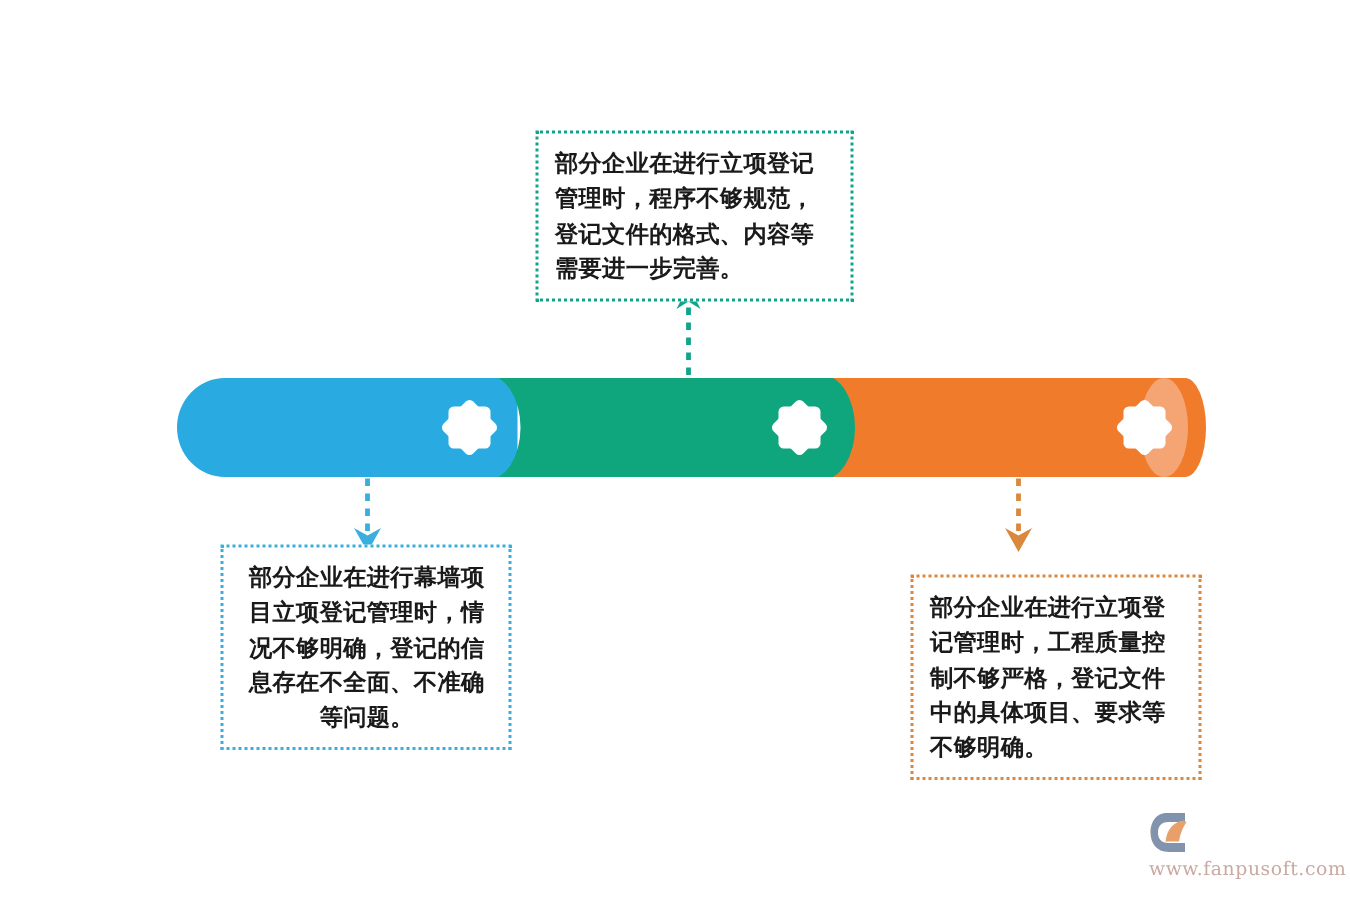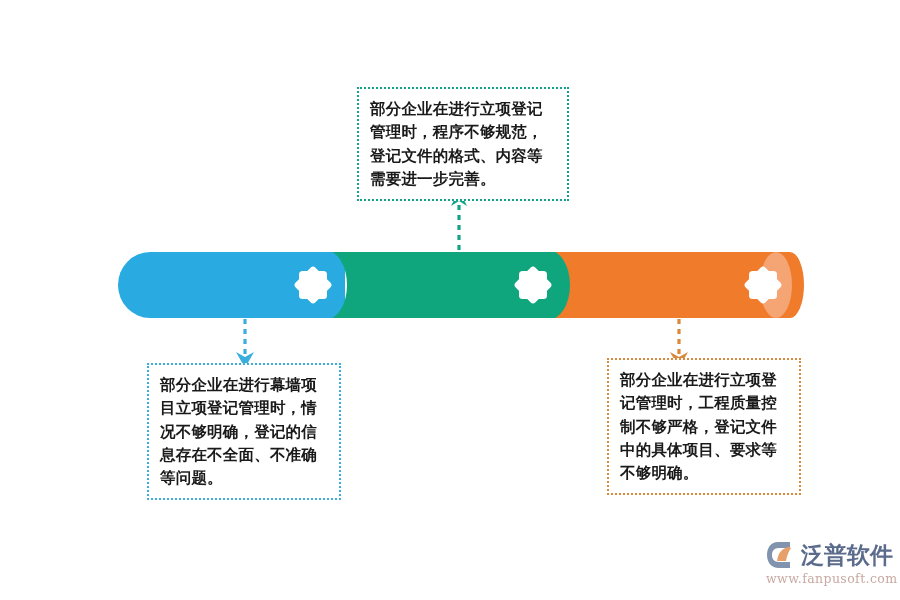--- a/index.html
+++ b/index.html
@@ -26,22 +26,22 @@
     font-weight:bold;
     color:#1a1a1a;
     letter-spacing:0.2px;
     text-align:left;
   }
   .callout.teal  {border:2.5px dotted #12A48A;}
   .callout.blue  {border:2.5px dotted #3AAEDC;}
   .callout.orange{border:2.5px dotted #D9883C;}
 
   #callout-top   {left:357px;top:87px; width:212px;}
-  #callout-left  {left:147px;top:363px;width:194px;}
-  #callout-right {left:607px;top:358px;width:194px;}
+  #callout-left  {left:147px;top:363px;width:194px;text-align:center;}
+  #callout-right {left:607px;top:383px;width:194px;}
 
   
   #logo{
     position:absolute;left:766px;top:540px;width:128px;height:48px;
   }
   #logo-row{display:flex;align-items:center;gap:3px;height:30px;}
   #logo-mark{width:32px;height:30px;flex:0 0 auto;}
   #logo-name{
     font-size:23px;font-weight:bold;color:#5B6B8C;
     letter-spacing:0px;line-height:30px;white-space:nowrap;
@@ -113,18 +113,17 @@
   <div id="callout-left" class="callout blue">部分企业在进行幕墙项目立项登记管理时，情况不够明确，登记的信息存在不全面、不准确等问题。</div>
 
   <div id="callout-right" class="callout orange">部分企业在进行立项登记管理时，工程质量控制不够严格，登记文件中的具体项目、要求等不够明确。</div>
 
   <div id="logo">
     <div id="logo-row">
       <svg id="logo-mark" viewBox="0 0 32 30">
         <path d="M 24,2 L 12,2 C 4,2 1,9 1,15 C 1,22 5,28 13,28 L 24,28 L 24,22 L 13,22 C 8,22 6,19 6,15 C 6,11 8,8 13,8 L 24,8 Z" fill="#8293AE"></path>
         <path d="M 23,7 C 16,8 12,13 11,21 L 20,21 C 21,15 23,11 25,8 Z" fill="#E8A06A"></path>
       </svg>
-      <div id="logo-name">泛普软件</div>
     </div>
     <div id="logo-url">www.fanpusoft.com</div>
   </div>
 
 </div>
 
 </body></html>

